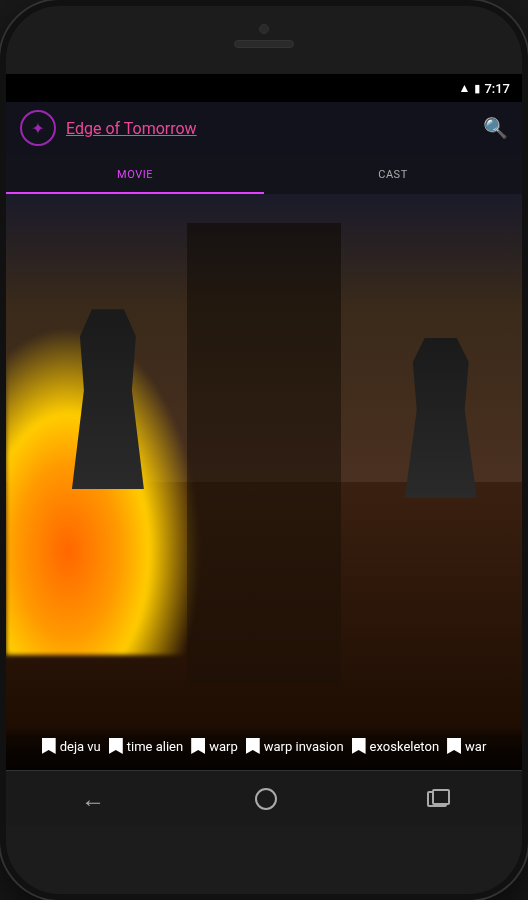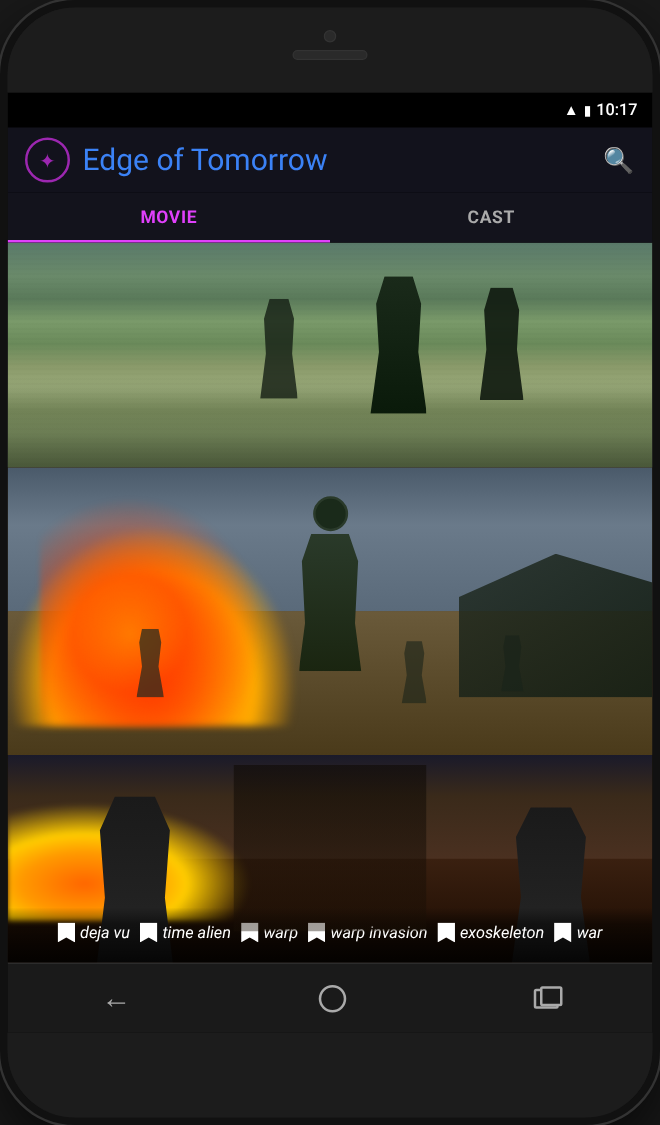--- a/index.html
+++ b/index.html
@@ -125,24 +125,25 @@
       margin-right: 10px;
       flex-shrink: 0;
     }
 
     .logo-star {
       color: #9c27b0;
       font-size: 16px;
     }
 
     .movie-title {
-      color: #3b82f6;
-      font-size: 24px;
+      color: #ec4899;
+      font-size: 16px;
       font-weight: 400;
       flex: 1;
+      text-decoration: underline;
     }
 
     .search-icon-btn {
       color: white;
       font-size: 20px;
       cursor: pointer;
     }
 
     
     .tabs-bar {
@@ -153,22 +154,22 @@
       position: relative;
       z-index: 10;
     }
 
     .tab-item {
       flex: 1;
       display: flex;
       align-items: center;
       justify-content: center;
       color: #aaa;
-      font-size: 14px;
-      font-weight: 700;
+      font-size: 11px;
+      font-weight: 400;
       letter-spacing: 0.5px;
       cursor: pointer;
       position: relative;
     }
 
     .tab-item.active {
       color: #e040fb;
     }
 
     .tab-item.active::after {
@@ -179,22 +180,21 @@
       right: 0;
       height: 2px;
       background: #e040fb;
     }
 
     
     .content-area {
       flex: 1;
       overflow: hidden;
       display: flex;
-      flex-direction: column;
-      font-style: italic;
+      flex-direction: row;
     }
 
     
     .hero-top {
       height: 180px;
       background: linear-gradient(135deg, #3a4a3a 0%, #5a6a4a 30%, #4a5a5a 60%, #6a7a5a 100%);
       position: relative;
       overflow: hidden;
       flex-shrink: 0;
     }
@@ -442,21 +442,21 @@
     <div class="phone-camera"></div>
     <div class="phone-speaker"></div>
   </div>
 
   <div class="phone-screen">
 
     <div class="status-bar">
       <div class="status-icons">
         <span class="wifi-icon">▲</span>
         <span class="battery-icon">▮</span>
-        <span class="time-text">10:17</span>
+        <span class="time-text">7:17</span>
       </div>
     </div>
 
     <div class="app-header">
       <div class="app-logo">
         <span class="logo-star">✦</span>
       </div>
       <span class="movie-title">Edge of Tomorrow</span>
       <span class="search-icon-btn">🔍</span>
     </div>

